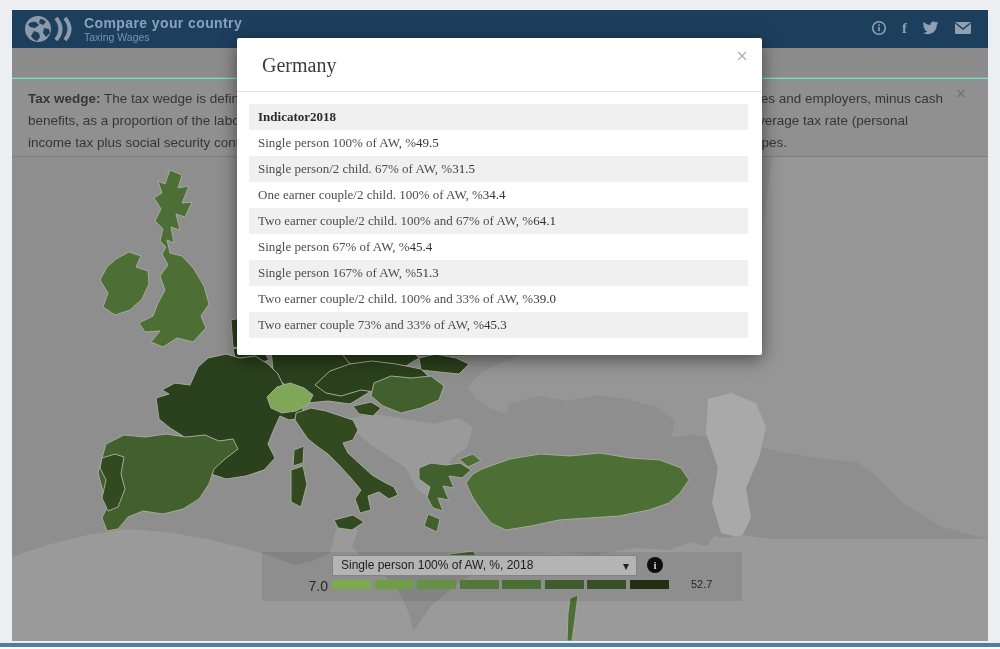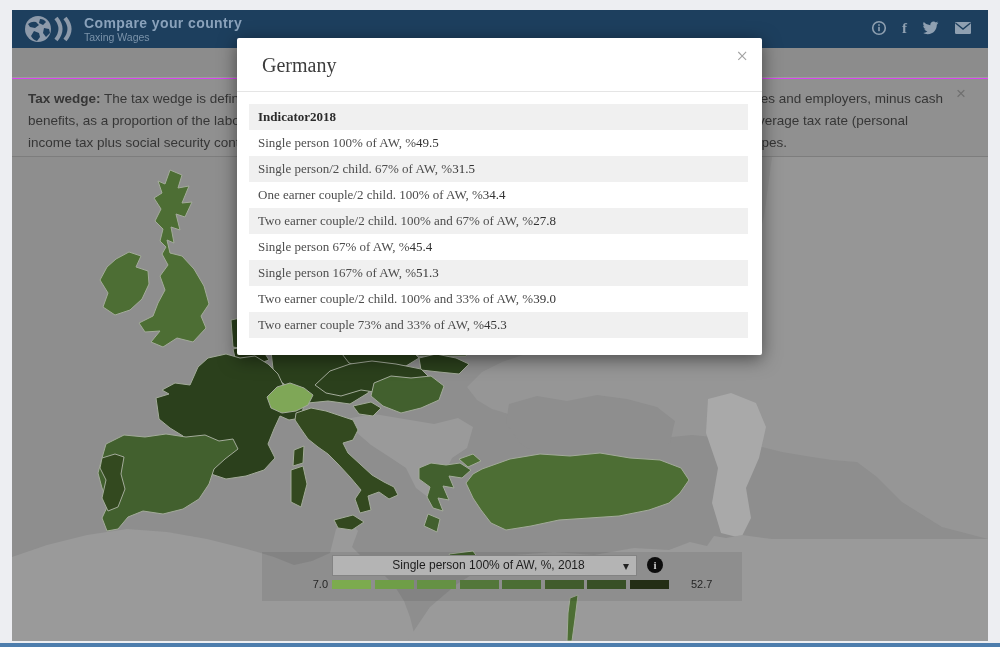--- a/index.html
+++ b/index.html
@@ -1,21 +1,21 @@
 <!DOCTYPE html>
 <html><head>
 <meta charset="utf-8">
 <style>
   * { margin:0; padding:0; box-sizing:border-box; }
   html,body { width:1000px; height:649px; overflow:hidden; background:#edeef2;
               font-family:"Liberation Sans", sans-serif; position:relative; }
 
   
   .widget { position:absolute; left:12px; top:10px; width:976px; height:631px;
-            background:#d946ef; overflow:hidden; }
+            background:#5eead4; overflow:hidden; }
 
   
   .hdr { position:absolute; left:0; top:0; width:976px; height:38px; background:#1d3f5e; }
   .logo { position:absolute; left:10px; top:3px; width:58px; height:32px; }
   .hdr-title { position:absolute; left:72px; top:5px; font-size:14px; font-weight:bold;
                color:#8aa2bb; letter-spacing:0.4px; }
   .hdr-sub   { position:absolute; left:72px; top:21px; font-size:10.5px; color:#7b93aa; }
   .hdr-icons { position:absolute; right:16px; top:10px; display:flex; gap:15px; align-items:center; }
   .hdr-icons svg { display:block; }
   .fb-f { color:#8fa0b1; font-size:15px; font-weight:bold; font-family:"Liberation Serif",serif; line-height:16px; }
@@ -32,27 +32,27 @@
                   cursor:pointer; line-height:17px; }
 
   
   .map { position:absolute; left:0; top:147px; width:976px; height:484px; }
 
   
   .legend-panel { position:absolute; left:250px; top:542px; width:480px; height:49px;
                   background:rgba(0,0,0,0.075); }
   .dd { position:absolute; left:70px; top:3px; width:305px; height:21px; background:#b4b4b4;
         border:1px solid #838383; font-size:12px; color:#1c1c1c; line-height:19px;
-        padding-left:8px; cursor:pointer;text-align:center; }
+        padding-left:8px; cursor:pointer; }
   .dd-caret { position:absolute; right:7px; top:1px; font-size:12px; color:#222; }
   .info-btn { position:absolute; left:385px; top:5px; width:16px; height:16px; border-radius:50%;
               background:#0d0d0d; color:#cfcfcf; font-size:11px; font-weight:bold;
               text-align:center; line-height:16px; font-family:"Liberation Serif",serif; cursor:pointer; }
   .scale-min { position:absolute; left:34px;  top:26px; width:32px; text-align:right;
-               font-size:11px; color:#262626; }
+               font-size:14px; color:#262626; }
   .scale-max { position:absolute; left:413px; top:26px; font-size:11px; color:#262626;padding-left:16px; }
   .scale { position:absolute; left:70px; top:28px; display:flex; gap:3.5px; }
   .scale .seg { width:39px; height:9px; }
 
   
   .bottom-blue  { position:absolute; left:0; top:643px; width:1000px; height:4px; background:#4d7dad; }
   .bottom-white { position:absolute; left:0; top:647px; width:1000px; height:2px; background:#ffffff; }
 
   
   .modal { position:absolute; left:237px; top:38px; width:525px; height:317px; background:#ffffff;
@@ -208,21 +208,21 @@
     <div class="mrow alt">
       <span>Single person/2 child. 67% of AW, %</span>
       <span class="val">31.5</span>
     </div>
     <div class="mrow">
       <span>One earner couple/2 child. 100% of AW, %</span>
       <span class="val">34.4</span>
     </div>
     <div class="mrow alt">
       <span>Two earner couple/2 child. 100% and 67% of AW, %</span>
-      <span class="val">27.8</span>
+      <span class="val">64.1</span>
     </div>
     <div class="mrow">
       <span>Single person 67% of AW, %</span>
       <span class="val">45.4</span>
     </div>
     <div class="mrow alt">
       <span>Single person 167% of AW, %</span>
       <span class="val">51.3</span>
     </div>
     <div class="mrow">

